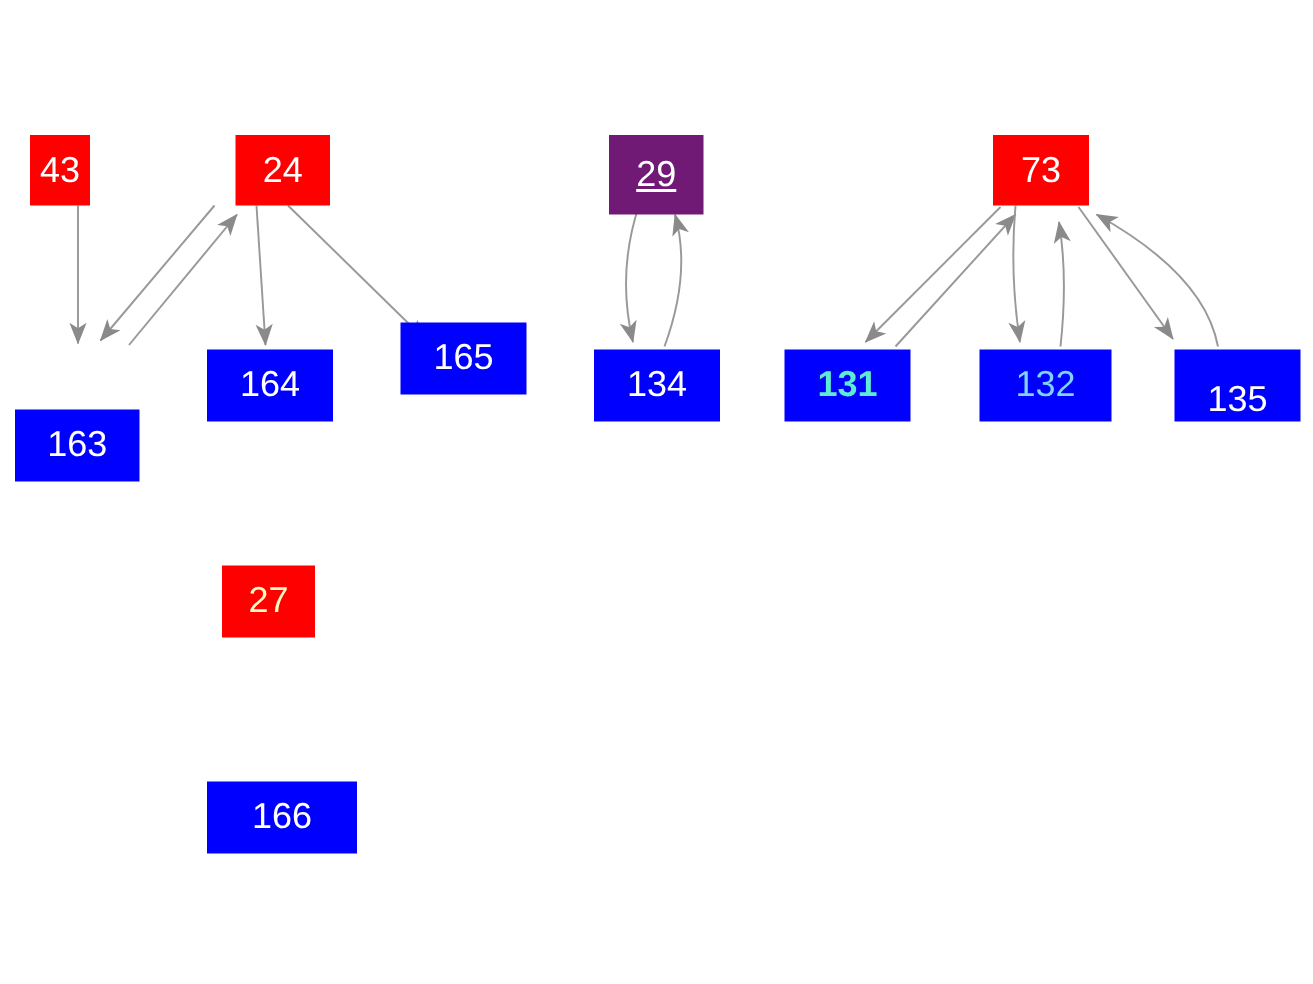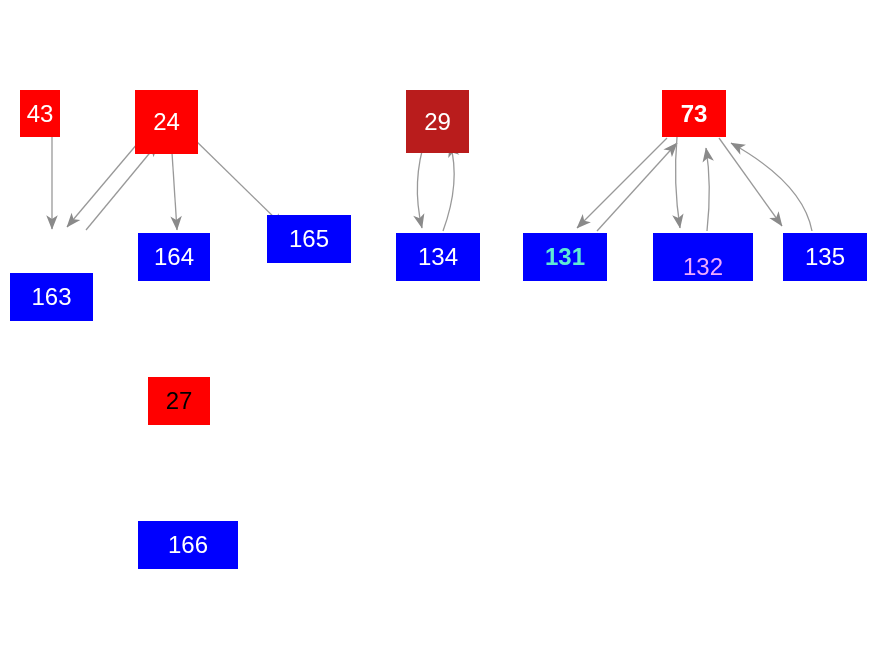--- a/index.html
+++ b/index.html
@@ -61,50 +61,50 @@
         <path d="M677,137 Q673,183 680,228" class="edge" stroke="#999999" marker-end="url(#arrowhead)"></path>
         <path d="M707,231 Q712,185 706,148" class="edge" stroke="#999999" marker-end="url(#arrowhead)"></path>
         <path d="M719,138 L782,226" class="edge" stroke="#999999" marker-end="url(#arrowhead)"></path>
         <path d="M812,231 Q803,183 731,143" class="edge" stroke="#999999" marker-end="url(#arrowhead)"></path>
       </g>
   </svg>
   <div id="node-layer">
       <div class="node red" style="left: 20px; top: 90px; width: 40px; height: 47px; background: rgb(255, 0, 0); color: rgb(255, 255, 255);">
         <span>43</span>
       </div>
-      <div class="node red" style="left: 135px; top: 90px; width: 63px; height: 64px; background: rgb(255, 0, 0); color: rgb(255, 255, 255);">
+      <div class="node red" style="left: 157px; top: 90px; width: 63px; height: 47px; background: rgb(255, 0, 0); color: rgb(255, 255, 255);">
         <span>24</span>
       </div>
-      <div class="node red" style="left: 406px; top: 90px; width: 63px; height: 63px; background: #b91c1c; color: rgb(255, 255, 255);">
+      <div class="node red" style="left: 406px; top: 90px; width: 63px; height: 53px; background: #701a75; color: rgb(255, 255, 255); text-decoration: underline;">
         <span>29</span>
       </div>
-      <div class="node red" style="left: 662px; top: 90px; width: 64px; height: 47px; background: rgb(255, 0, 0); color: rgb(255, 255, 255); font-weight: bold;">
+      <div class="node red" style="left: 662px; top: 90px; width: 64px; height: 47px; background: rgb(255, 0, 0); color: rgb(255, 255, 255);">
         <span>73</span>
       </div>
-      <div class="node red" style="left: 148px; top: 377px; width: 62px; height: 48px; background: rgb(255, 0, 0); color: #000000;">
+      <div class="node red" style="left: 148px; top: 377px; width: 62px; height: 48px; background: rgb(255, 0, 0); color: #fef9c3;">
         <span>27</span>
       </div>
       <div class="node blue" style="left: 10px; top: 233px; width: 83px; height: 48px; background: rgb(0, 0, 255); color: rgb(255, 255, 255); margin-top: 40px;">
         <span>163</span>
       </div>
-      <div class="node blue" style="left: 138px; top: 233px; width: 72px; height: 48px; background: rgb(0, 0, 255); color: rgb(255, 255, 255);">
+      <div class="node blue" style="left: 138px; top: 233px; width: 84px; height: 48px; background: rgb(0, 0, 255); color: rgb(255, 255, 255);">
         <span>164</span>
       </div>
       <div class="node blue" style="left: 267px; top: 215px; width: 84px; height: 48px; background: rgb(0, 0, 255); color: rgb(255, 255, 255);">
         <span>165</span>
       </div>
       <div class="node blue" style="left: 396px; top: 233px; width: 84px; height: 48px; background: rgb(0, 0, 255); color: rgb(255, 255, 255);">
         <span>134</span>
       </div>
       <div class="node blue" style="left: 523px; top: 233px; width: 84px; height: 48px; background: rgb(0, 0, 255); color: #5eead4; font-weight: bold;">
         <span>131</span>
       </div>
-      <div class="node blue" style="left: 653px; top: 233px; width: 100px; height: 48px; background: rgb(0, 0, 255); color: #f0abfc; align-items: flex-end;">
+      <div class="node blue" style="left: 653px; top: 233px; width: 88px; height: 48px; background: rgb(0, 0, 255); color: #7dd3fc;">
         <span>132</span>
       </div>
-      <div class="node blue" style="left: 783px; top: 233px; width: 84px; height: 48px; background: rgb(0, 0, 255); color: rgb(255, 255, 255);">
+      <div class="node blue" style="left: 783px; top: 233px; width: 84px; height: 48px; background: rgb(0, 0, 255); color: rgb(255, 255, 255); align-items: flex-end;">
         <span>135</span>
       </div>
       <div class="node blue" style="left: 138px; top: 521px; width: 100px; height: 48px; background: rgb(0, 0, 255); color: rgb(255, 255, 255);">
         <span>166</span>
       </div>
     </div>
 </div>
 
 </body></html>

